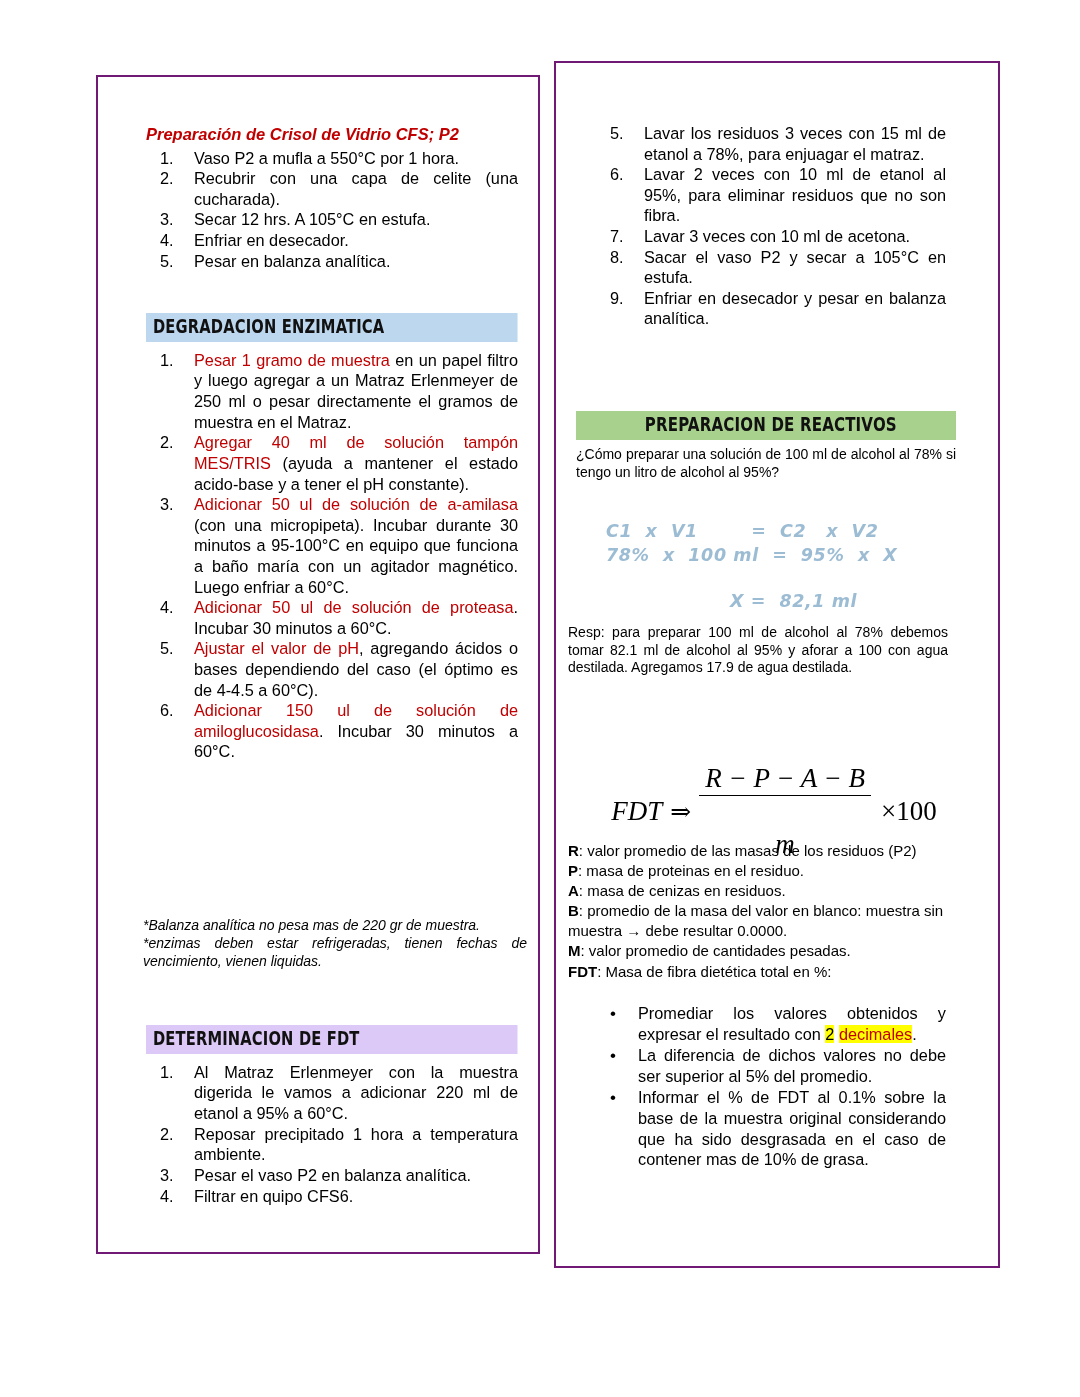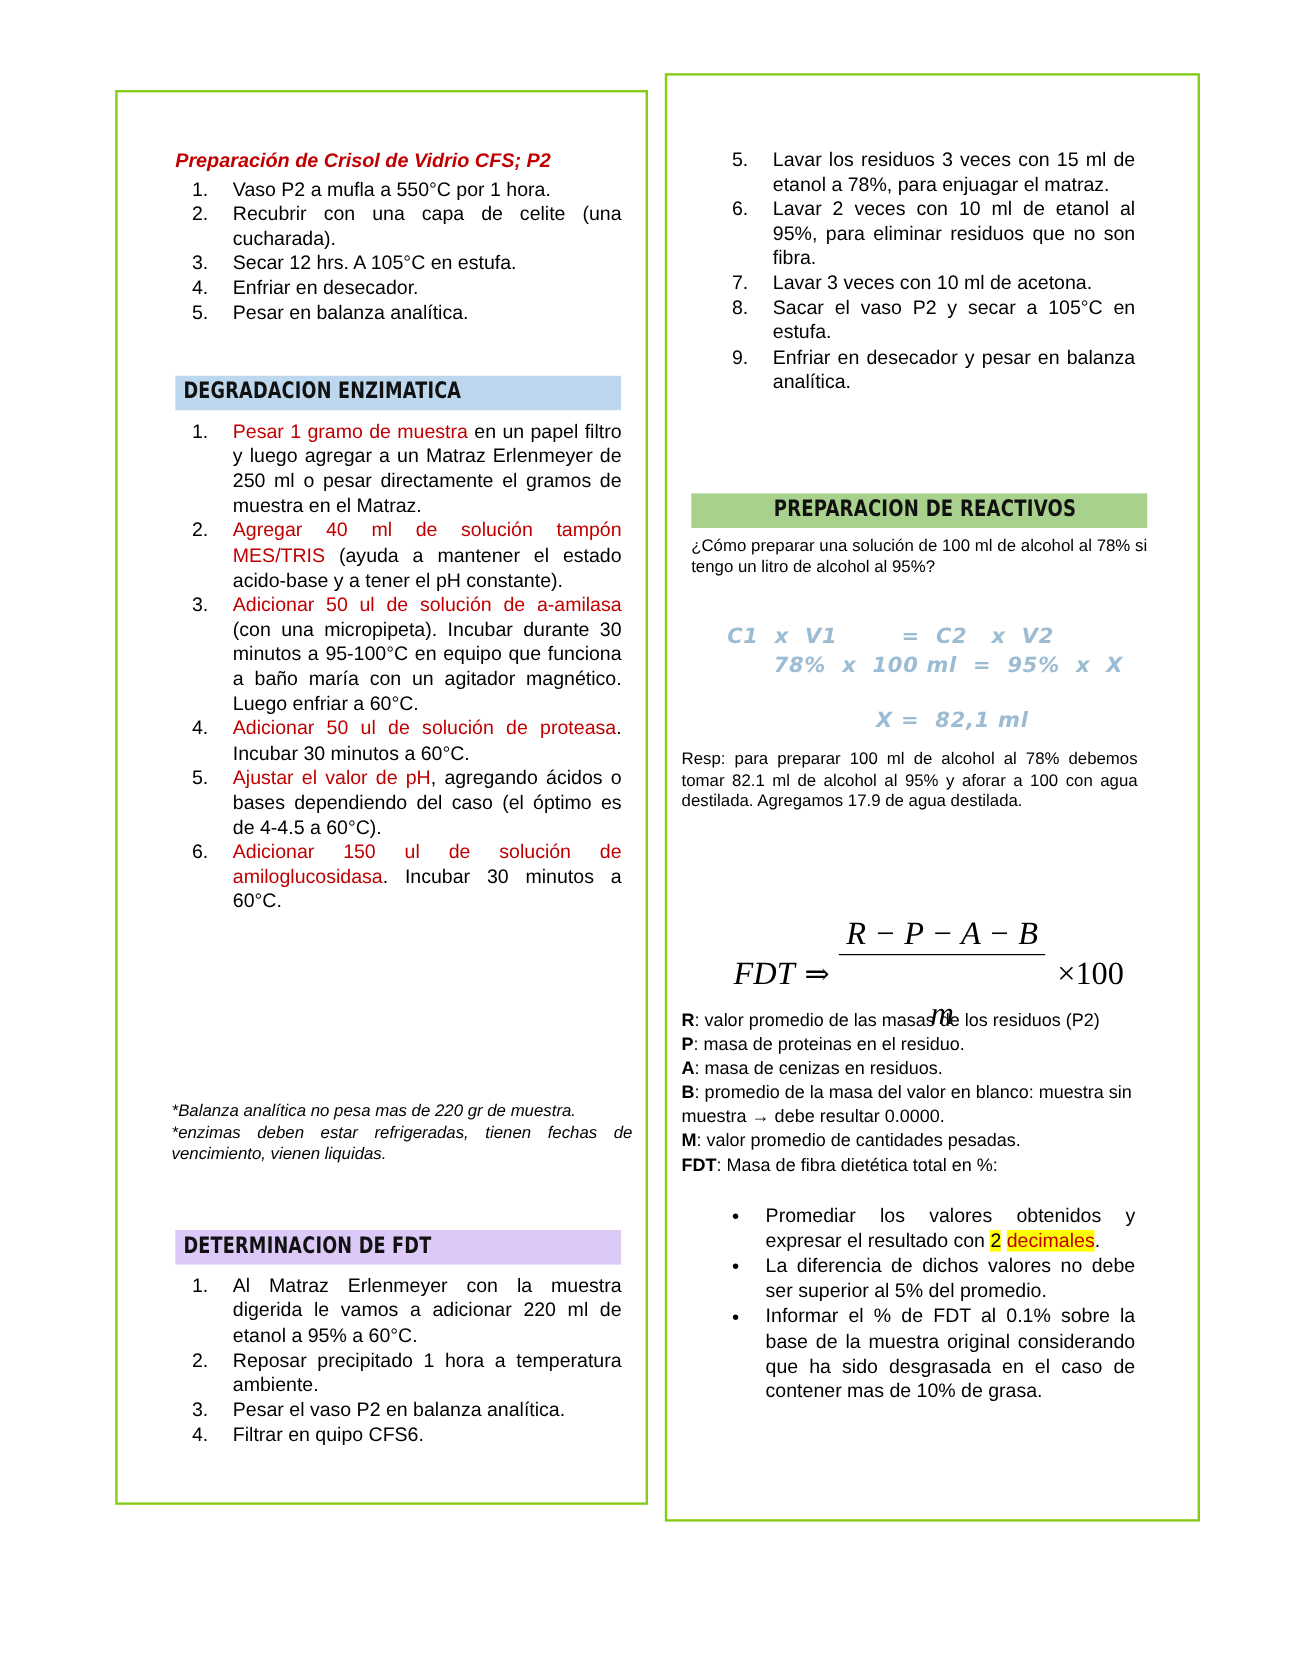--- a/index.html
+++ b/index.html
@@ -18,21 +18,21 @@
 
   .page {
     position: absolute;
     top: 0; left: 0;
     width: 1080px;
     height: 1397px;
   }
 
   .panel {
     position: absolute;
-    border: 2px solid #84cc16;
+    border: 2px solid #701a75;
     box-sizing: border-box;
     background: #ffffff;
   }
   .panel-left {
     left: 96px;
     top: 75px;
     width: 444px;
     height: 1179px;
   }
   .panel-right {
@@ -310,21 +310,21 @@
 
       <div style="position:absolute; left:20px; top:348px; width:380px;">
         <div class="band-wrap">
           <div class="band band-green">PREPARACION DE REACTIVOS</div>
         </div>
         <p class="para" style="margin-top:6px;">¿Cómo preparar una solución de 100 ml de alcohol al 78% si tengo un litro de alcohol al 95%?</p>
       </div>
 
       <div style="position:absolute; left:50px; top:458px; width:330px;font-style:italic;" class="eqblock">
         <div class="eqrow">C1  x  V1        =  C2   x  V2</div>
-        <div class="eqrow" style="margin-top:4px;text-align:right;">78%  x  100 ml  =  95%  x  X</div>
+        <div class="eqrow" style="margin-top:4px;">78%  x  100 ml  =  95%  x  X</div>
         <div class="eqrow" style="margin-top:26px; padding-left:124px;">X =  82,1 ml</div>
       </div>
 
       <div style="position:absolute; left:12px; top:561px; width:380px;">
         <p class="para">Resp: para preparar 100 ml de alcohol al 78% debemos tomar 82.1 ml de alcohol al 95% y aforar a 100 con agua destilada. Agregamos 17.9 de agua destilada.</p>
       </div>
 
       <div style="position:absolute; left:18px; top:700px; width:400px;">
         <div class="fdt-formula">
           <span>FDT</span>

